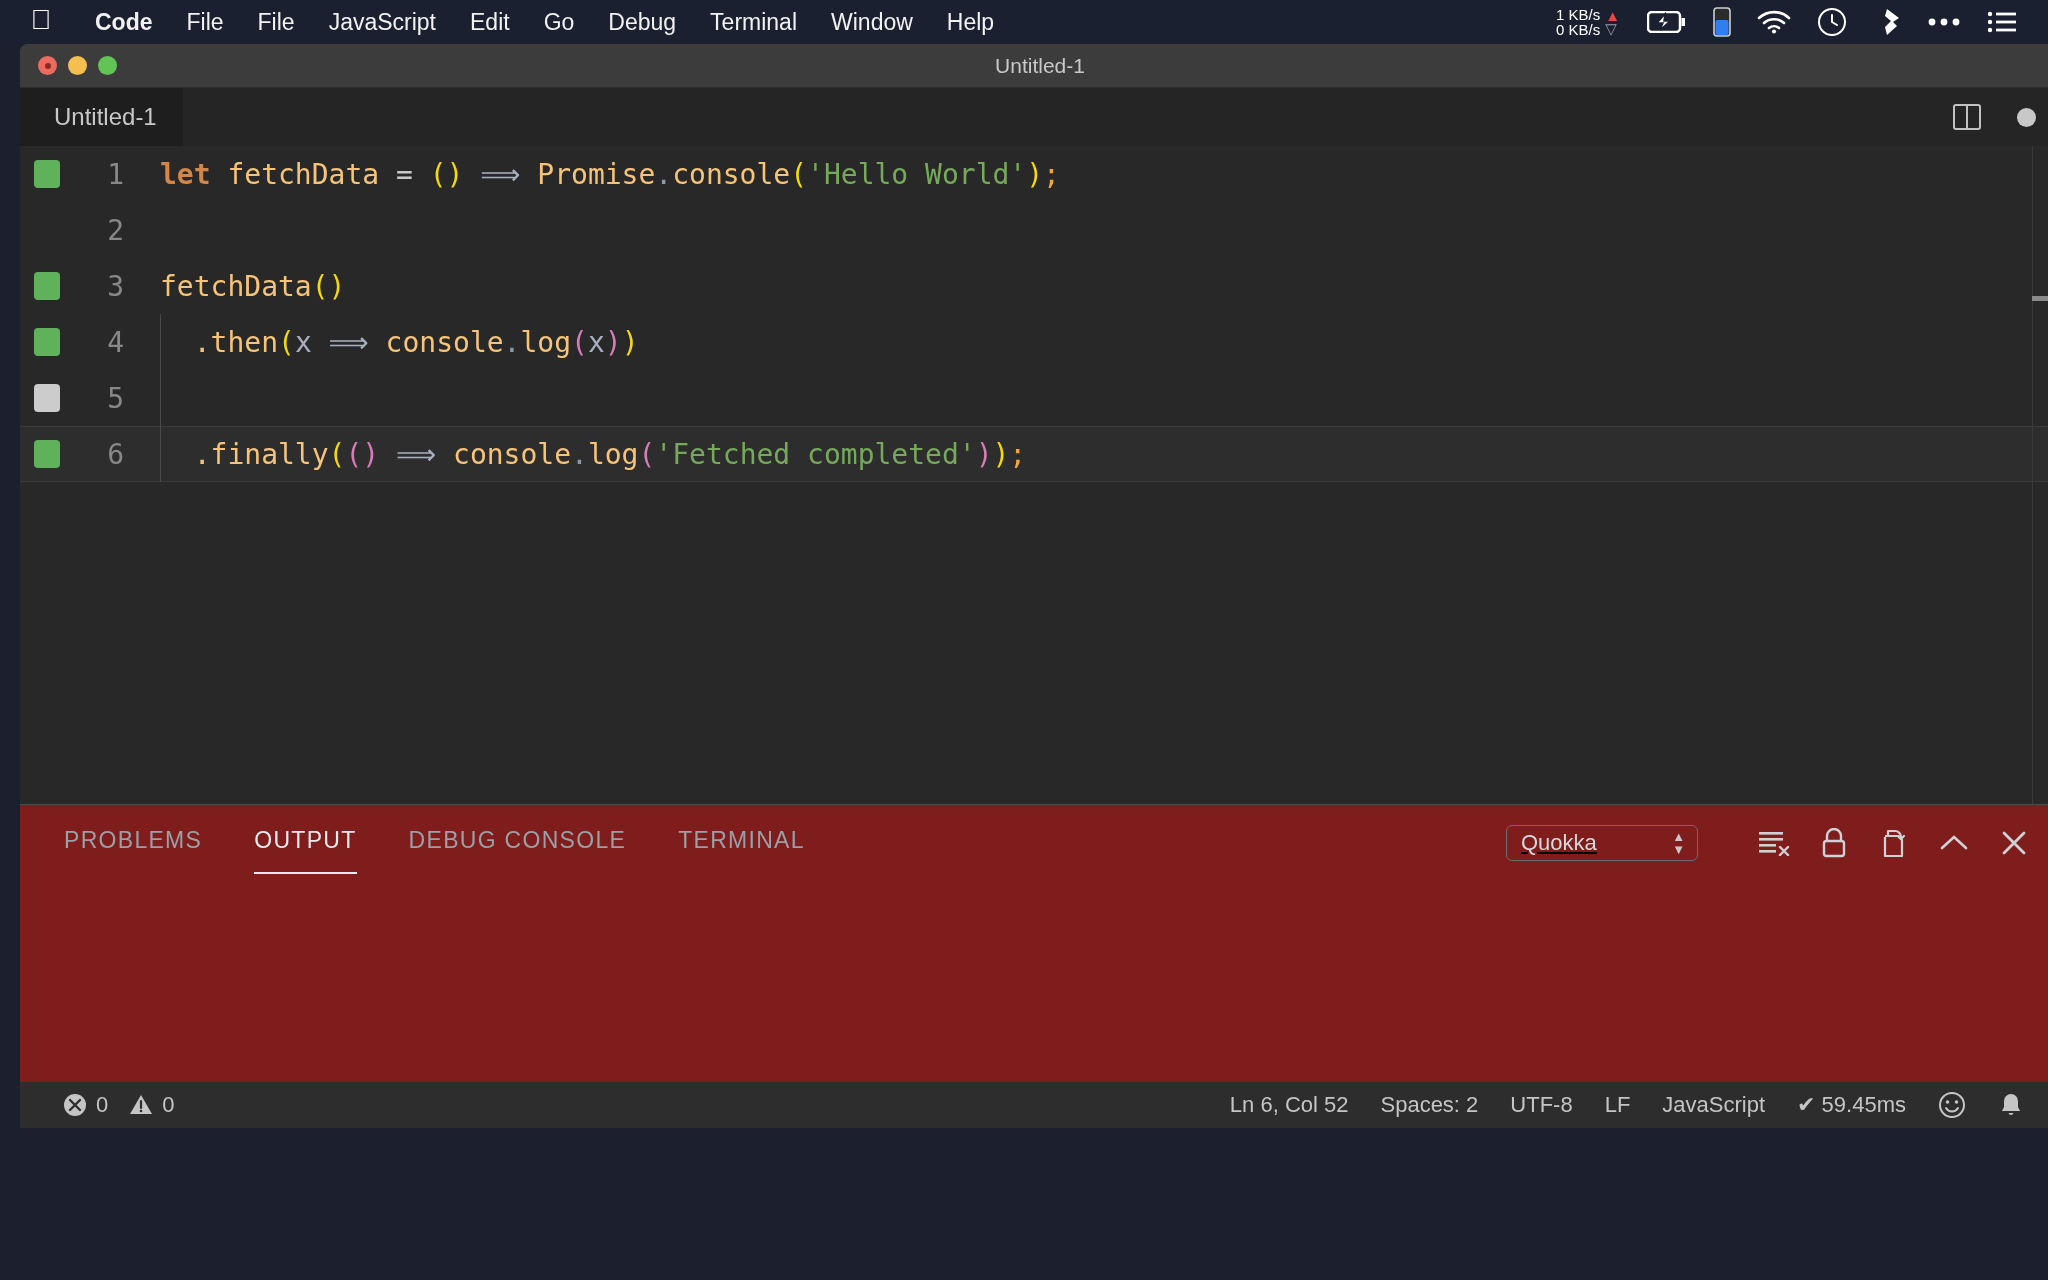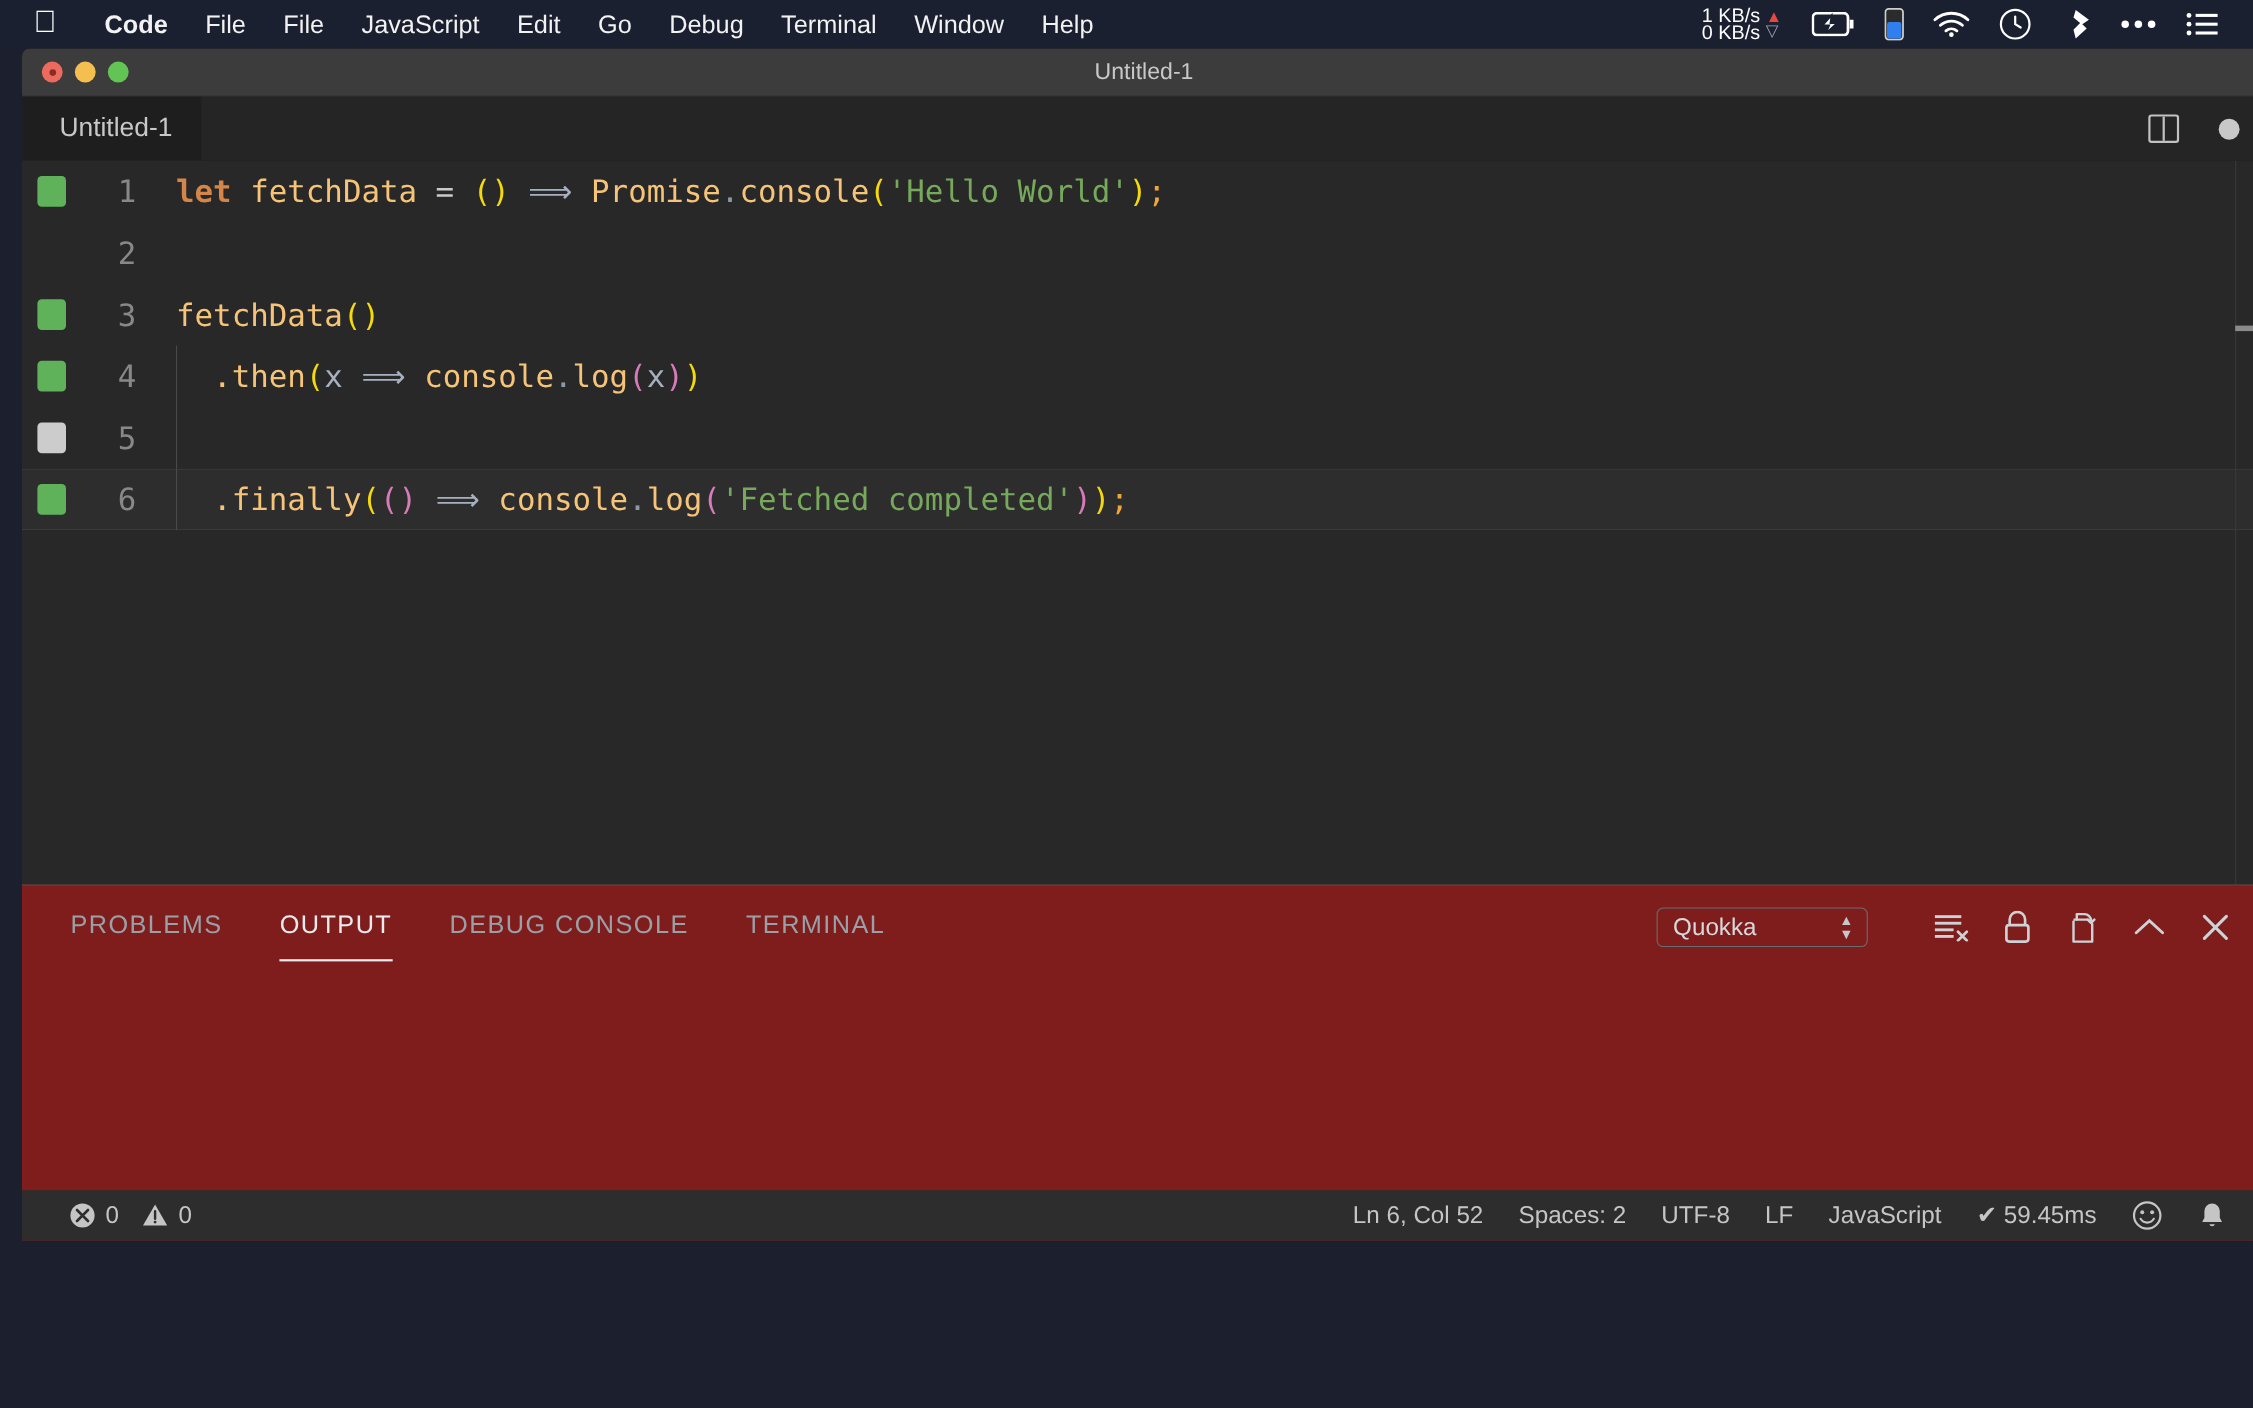--- a/index.html
+++ b/index.html
@@ -29,21 +29,21 @@
   }
   .menu-item.bold{ font-weight:bold; }
   .menubar-right{
     position:absolute; right:18px; top:0; height:44px;
     display:flex; align-items:center; gap:0px;
   }
   .net-speed{
     display:flex; align-items:center; margin-right:14px;
   }
   .net-nums{
-    font-size:18px; line-height:15px; text-align:right; color:#ffffff;
+    font-size:15px; line-height:15px; text-align:right; color:#ffffff;
   }
   .net-arrows{
     display:flex; flex-direction:column; margin-left:5px; line-height:13px;
   }
   .arrow-up{ color:#e8473f; font-size:15px; }
   .arrow-dn{ color:#9aa0ab; font-size:15px; }
   .mb-icon{ margin:0 13px; display:flex; align-items:center; justify-content:center; }
 
   
   .window{
@@ -147,21 +147,21 @@
   .ptab{
     font-size:23px; letter-spacing:1.3px; color:#9aa0a6;
     margin-right:52px; padding-bottom:6px; position:relative; white-space:nowrap;
   }
   .ptab.active{ color:#e8eaed; }
   .ptab.active::after{
     content:""; position:absolute; left:0; right:0; bottom:-14px; height:2px; background:#e8eaed;
   }
   .panel-actions{
     position:absolute; right:26px; top:0; height:76px;
-    display:flex; align-items:center; gap:0;
+    display:flex; align-items:center; gap:0;text-decoration:underline;
   }
   .select-box{
     width:192px; height:36px; border:1px solid #6a6d70; border-radius:6px;
     display:flex; align-items:center; padding:0 8px 0 14px;
     font-size:22px; color:#d6d8da; position:relative; margin-right:36px;
     background:transparent;
   }
   .select-arrows{
     position:absolute; right:12px; top:4px;
     display:flex; flex-direction:column; line-height:13px;

